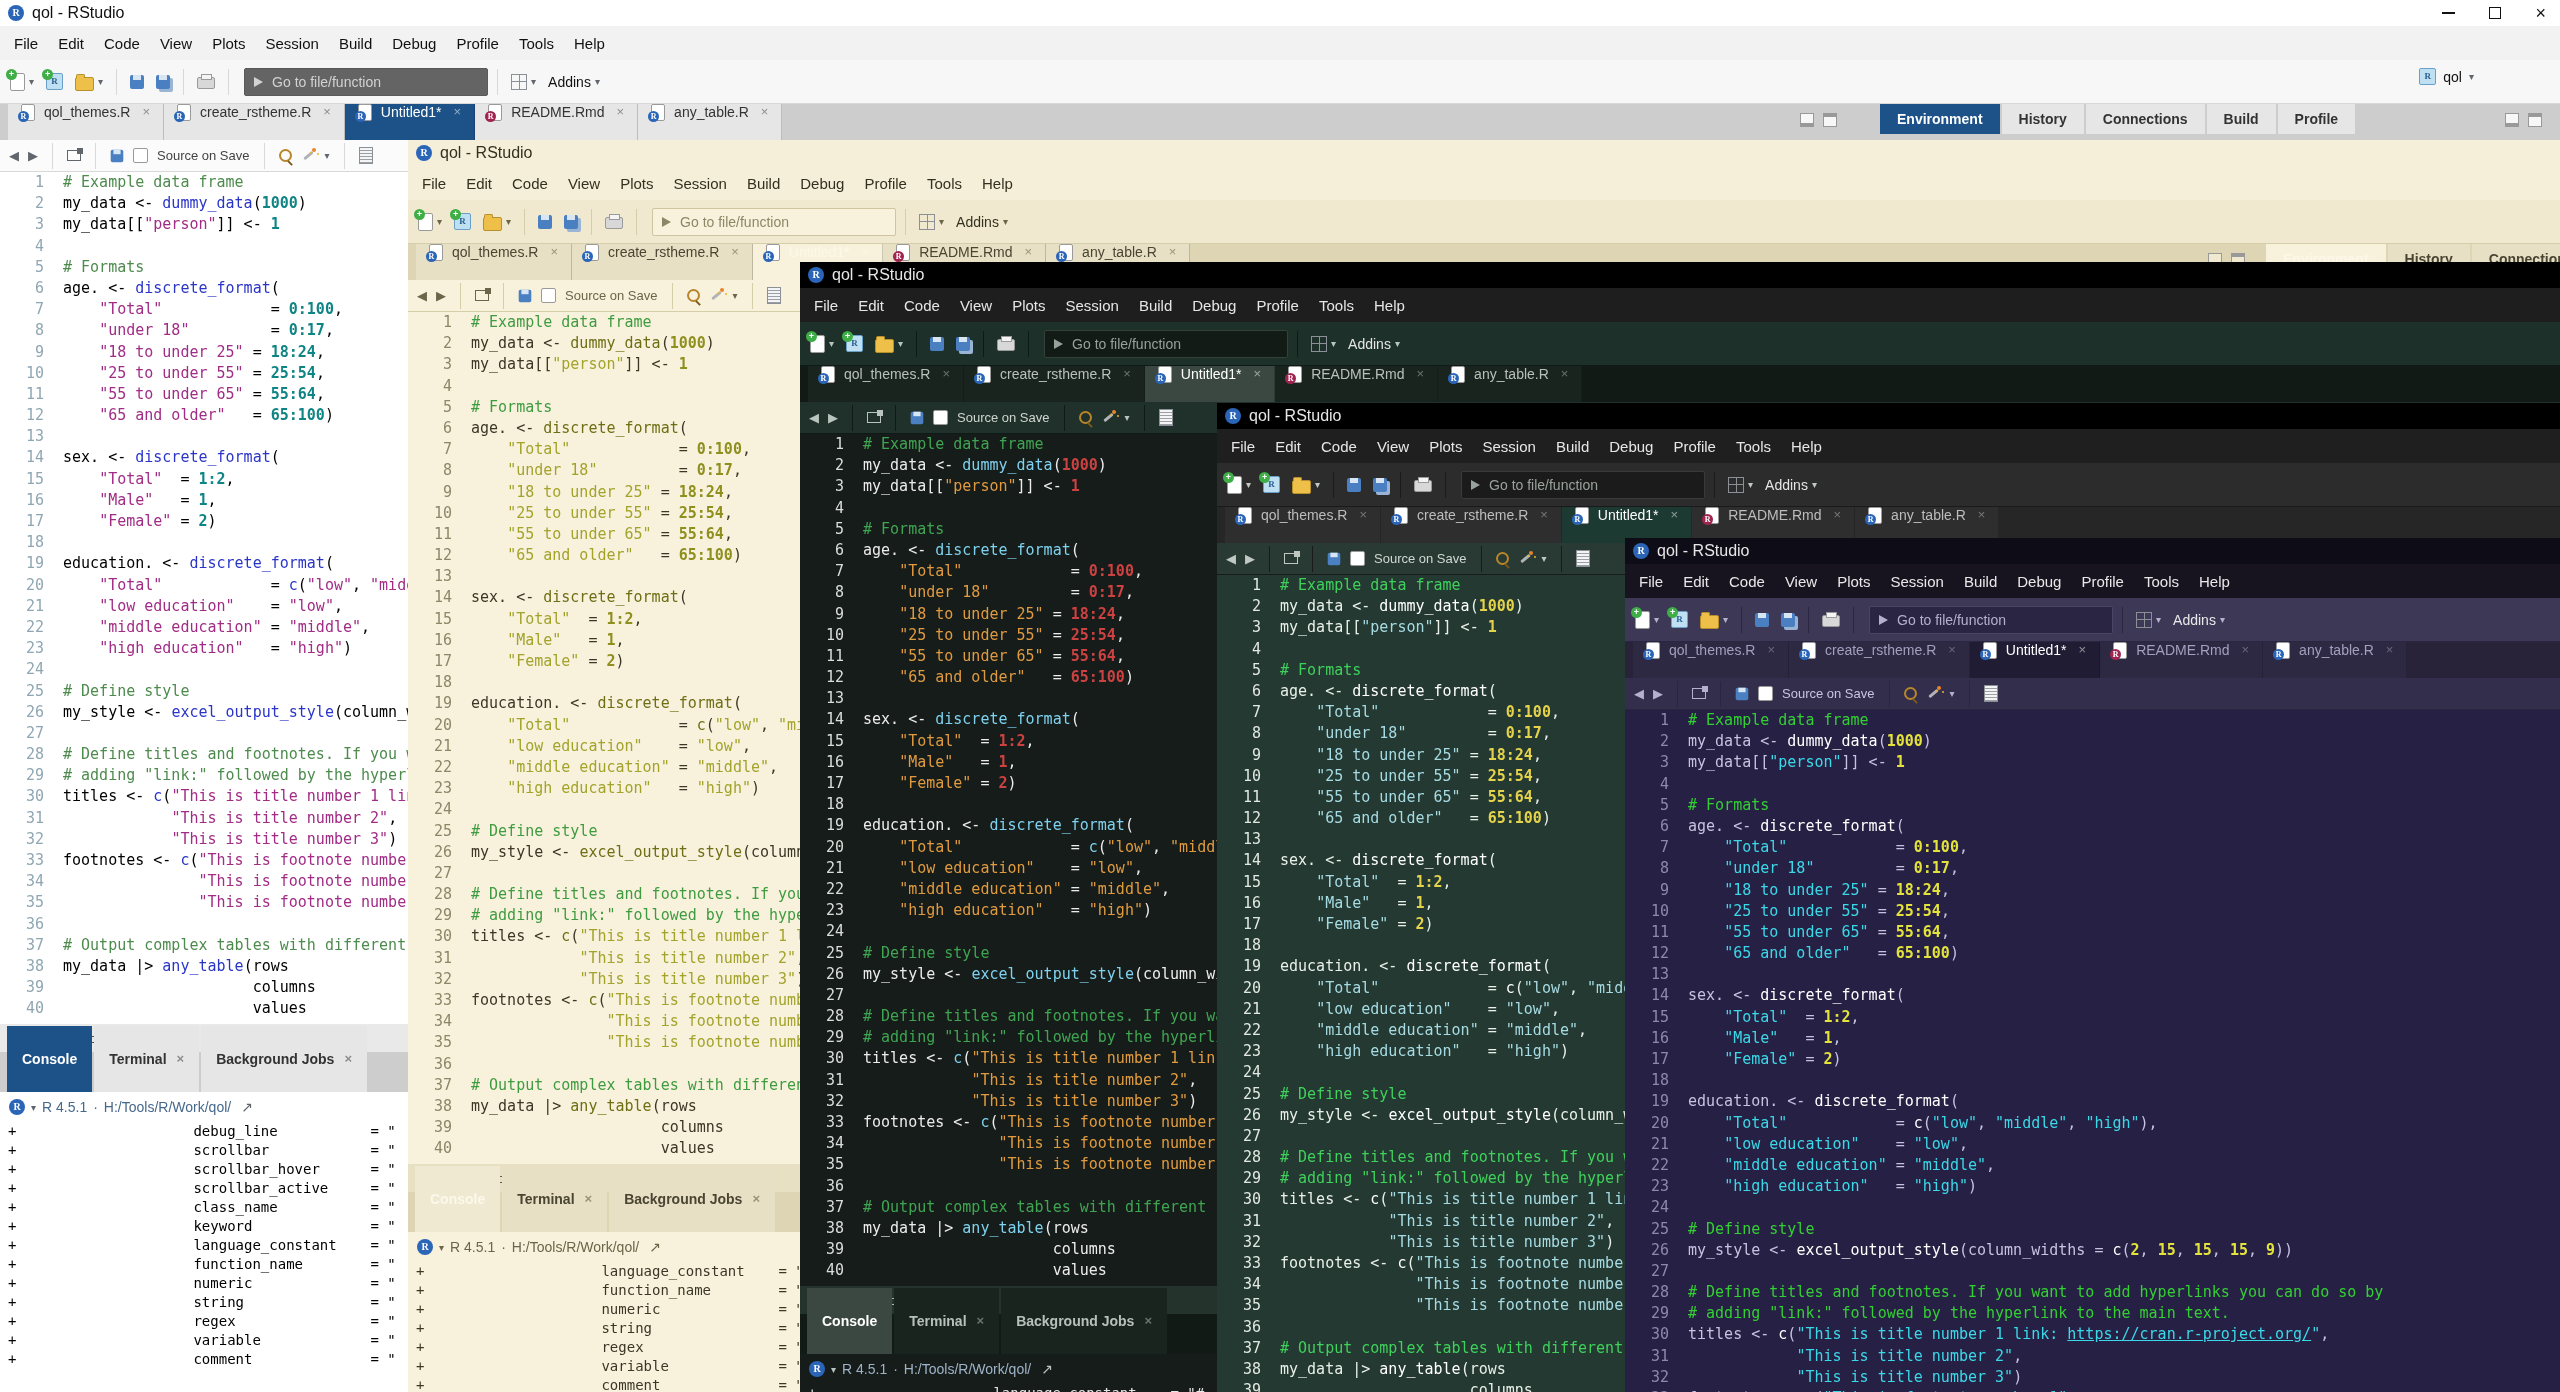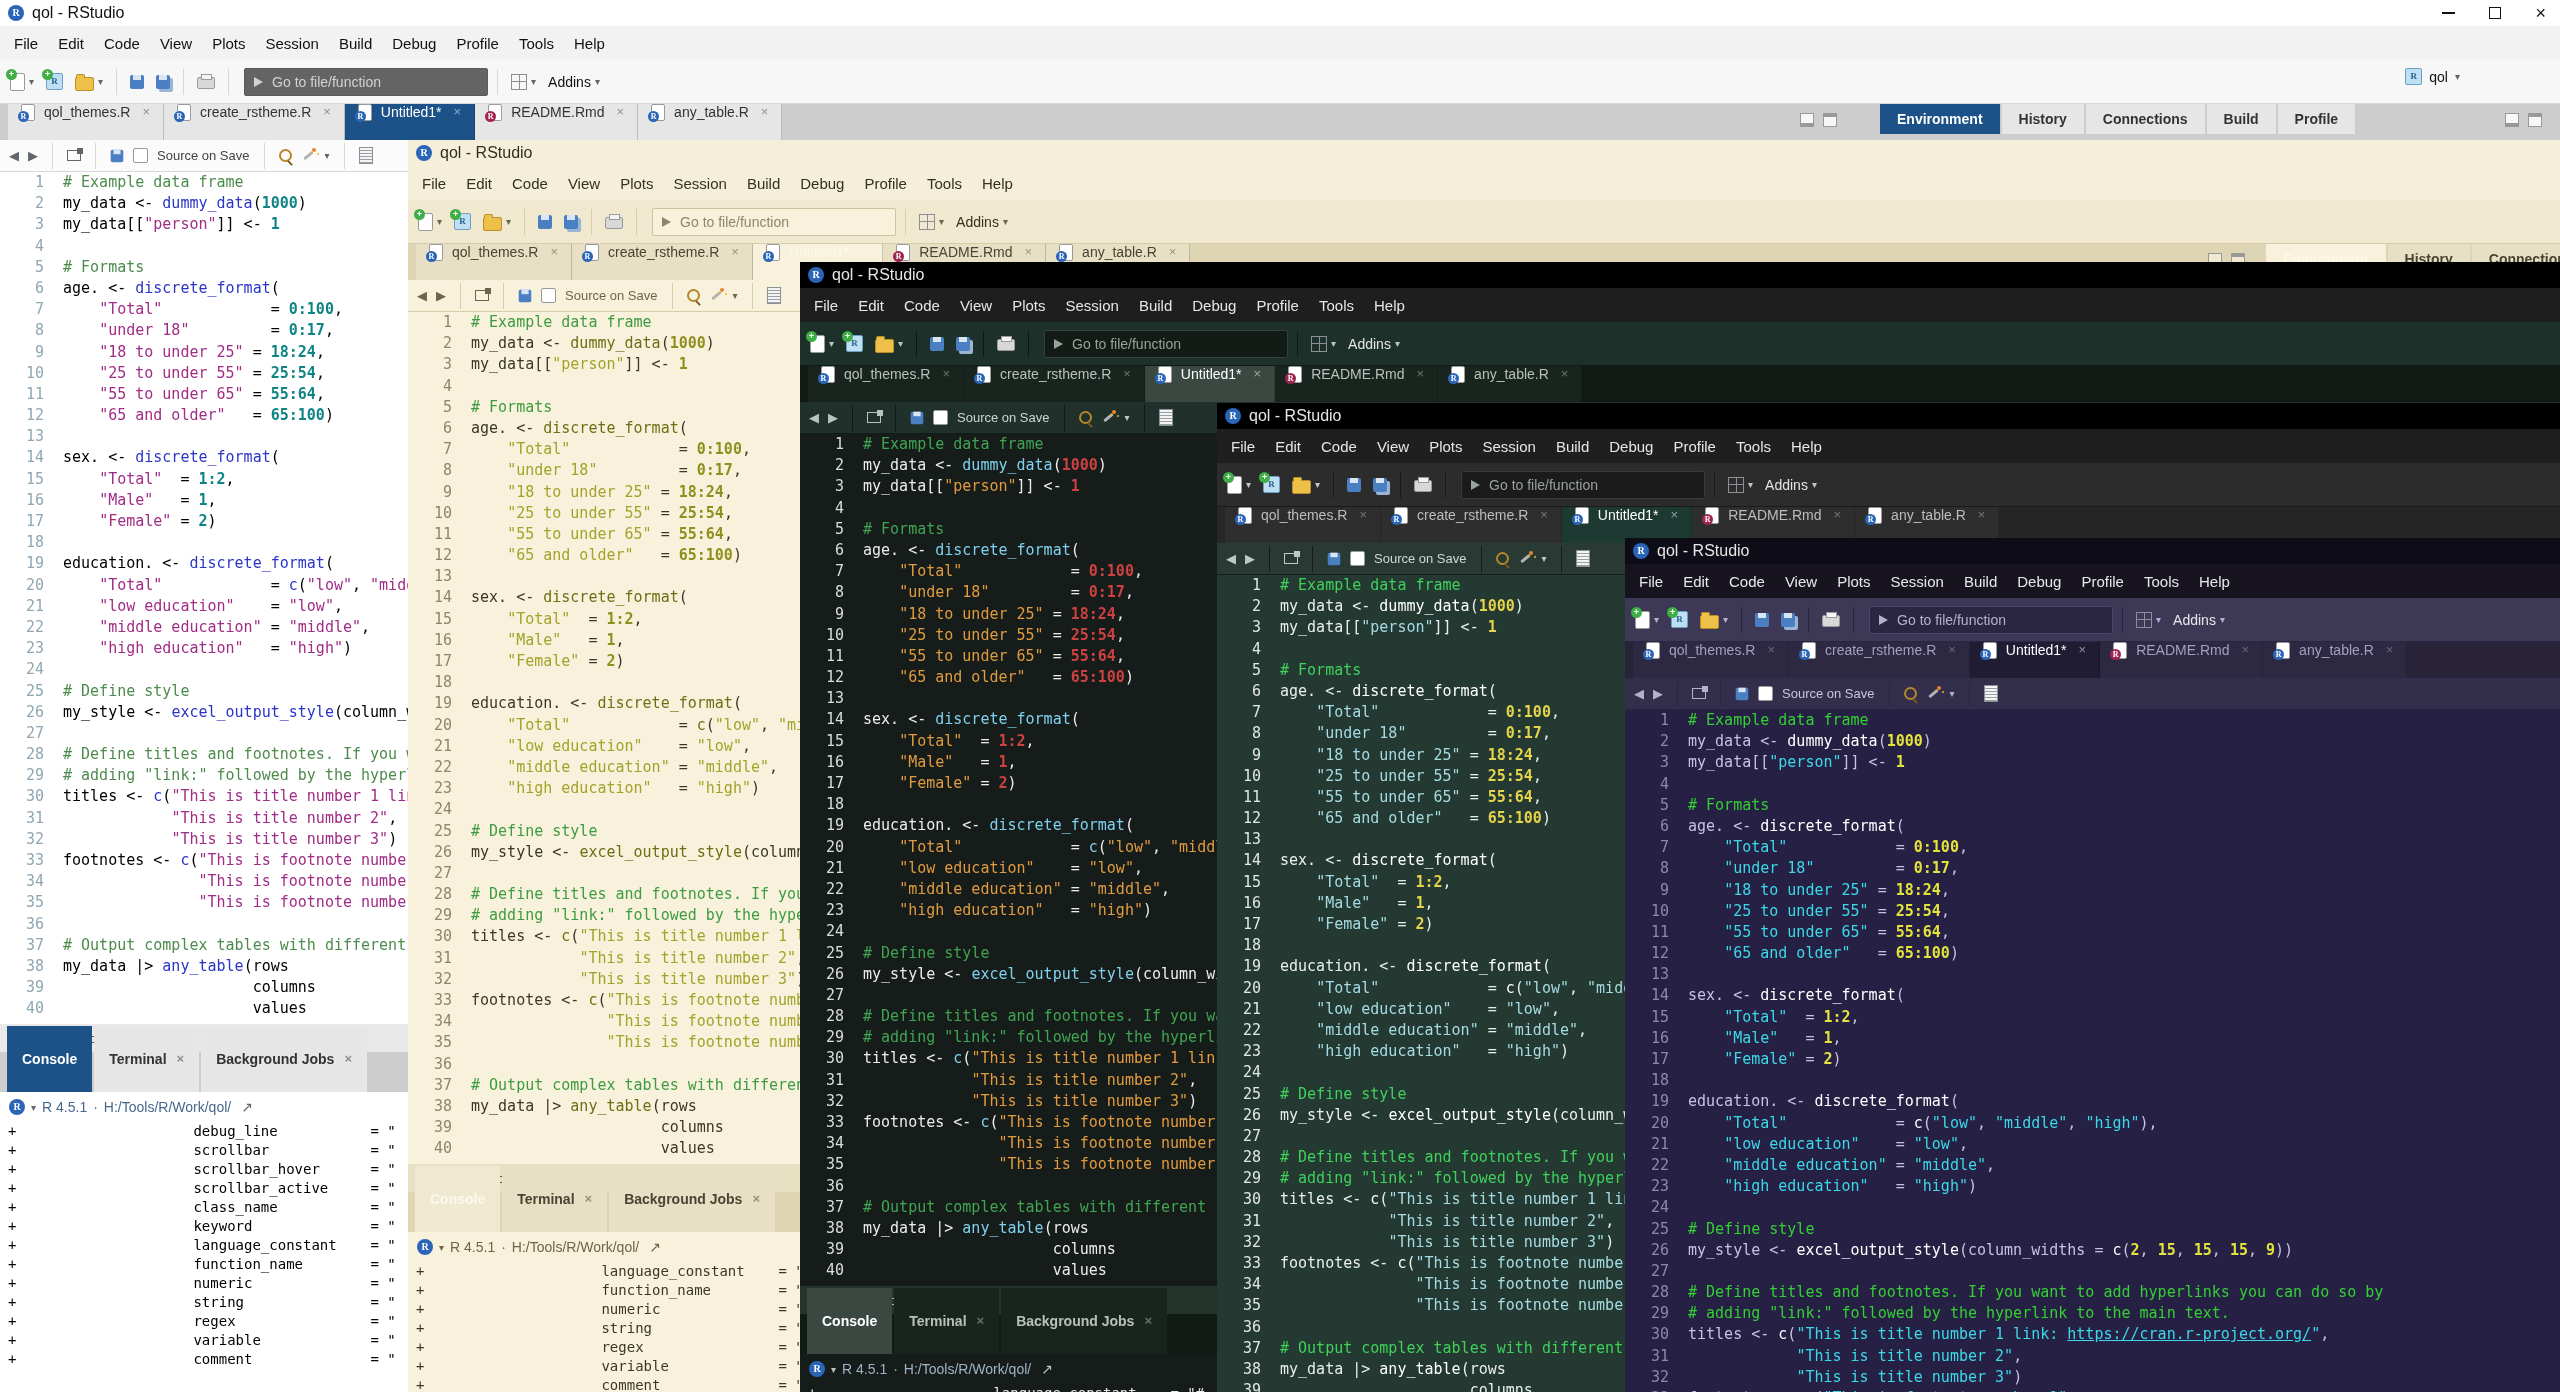--- a/index.html
+++ b/index.html
@@ -20,21 +20,21 @@
   .mi{padding:0 10px;cursor:default}
   .toolbar{position:absolute;top:60px;left:0;right:0;height:44px;background:var(--tool_bg);
            border-bottom:1px solid var(--tool_bd);display:flex;align-items:center;padding-left:6px;gap:4px;box-sizing:border-box}
   .tbtn{display:flex;align-items:center;gap:4px;padding:4px}
   .crt{font-size:10px;color:var(--icon_fg)}
   .tsep{width:1px;height:26px;background:var(--tool_bd);margin:0 5px}
   .goto{width:244px;height:28px;background:var(--goto_bg);border:1px solid var(--goto_bd);border-radius:2px;
         display:flex;align-items:center;gap:9px;padding:0 9px;box-sizing:border-box;margin-left:6px}
   .gotoph{font-size:14px;color:var(--goto_fg);white-space:nowrap}
   .addins{font-size:14px;color:var(--menu_fg)}
-  .proj{position:absolute;right:100px;top:8px;display:flex;align-items:center;gap:7px;font-size:14px;color:var(--menu_fg)}
+  .proj{position:absolute;right:86px;top:8px;display:flex;align-items:center;gap:7px;font-size:14px;color:var(--menu_fg)}
   
   .tabrow{position:absolute;top:104px;left:0;right:0;height:36px;background:var(--tabrow_bg)}
   .doctabs{position:absolute;left:8px;top:0;height:36px;display:flex}
   .dtab{display:flex;align-items:flex-start;gap:9px;padding:0 13px;height:48px;background:var(--tab_bg);
         color:var(--tab_fg);font-size:14px;border-right:1px solid rgba(0,0,0,.18);white-space:nowrap}
   .dtab.active{background:var(--tab_active_bg);color:var(--tab_active_fg);font-weight:normal}
   .tx{font-size:13px;opacity:.5;margin-left:3px}
   .panebtns{display:flex;gap:9px;align-items:center}
   .panebtns.src{position:absolute;left:1800px;top:9px}
   .envhdr{position:absolute;top:0;height:36px;right:0;display:flex;align-items:flex-start;gap:2px}

